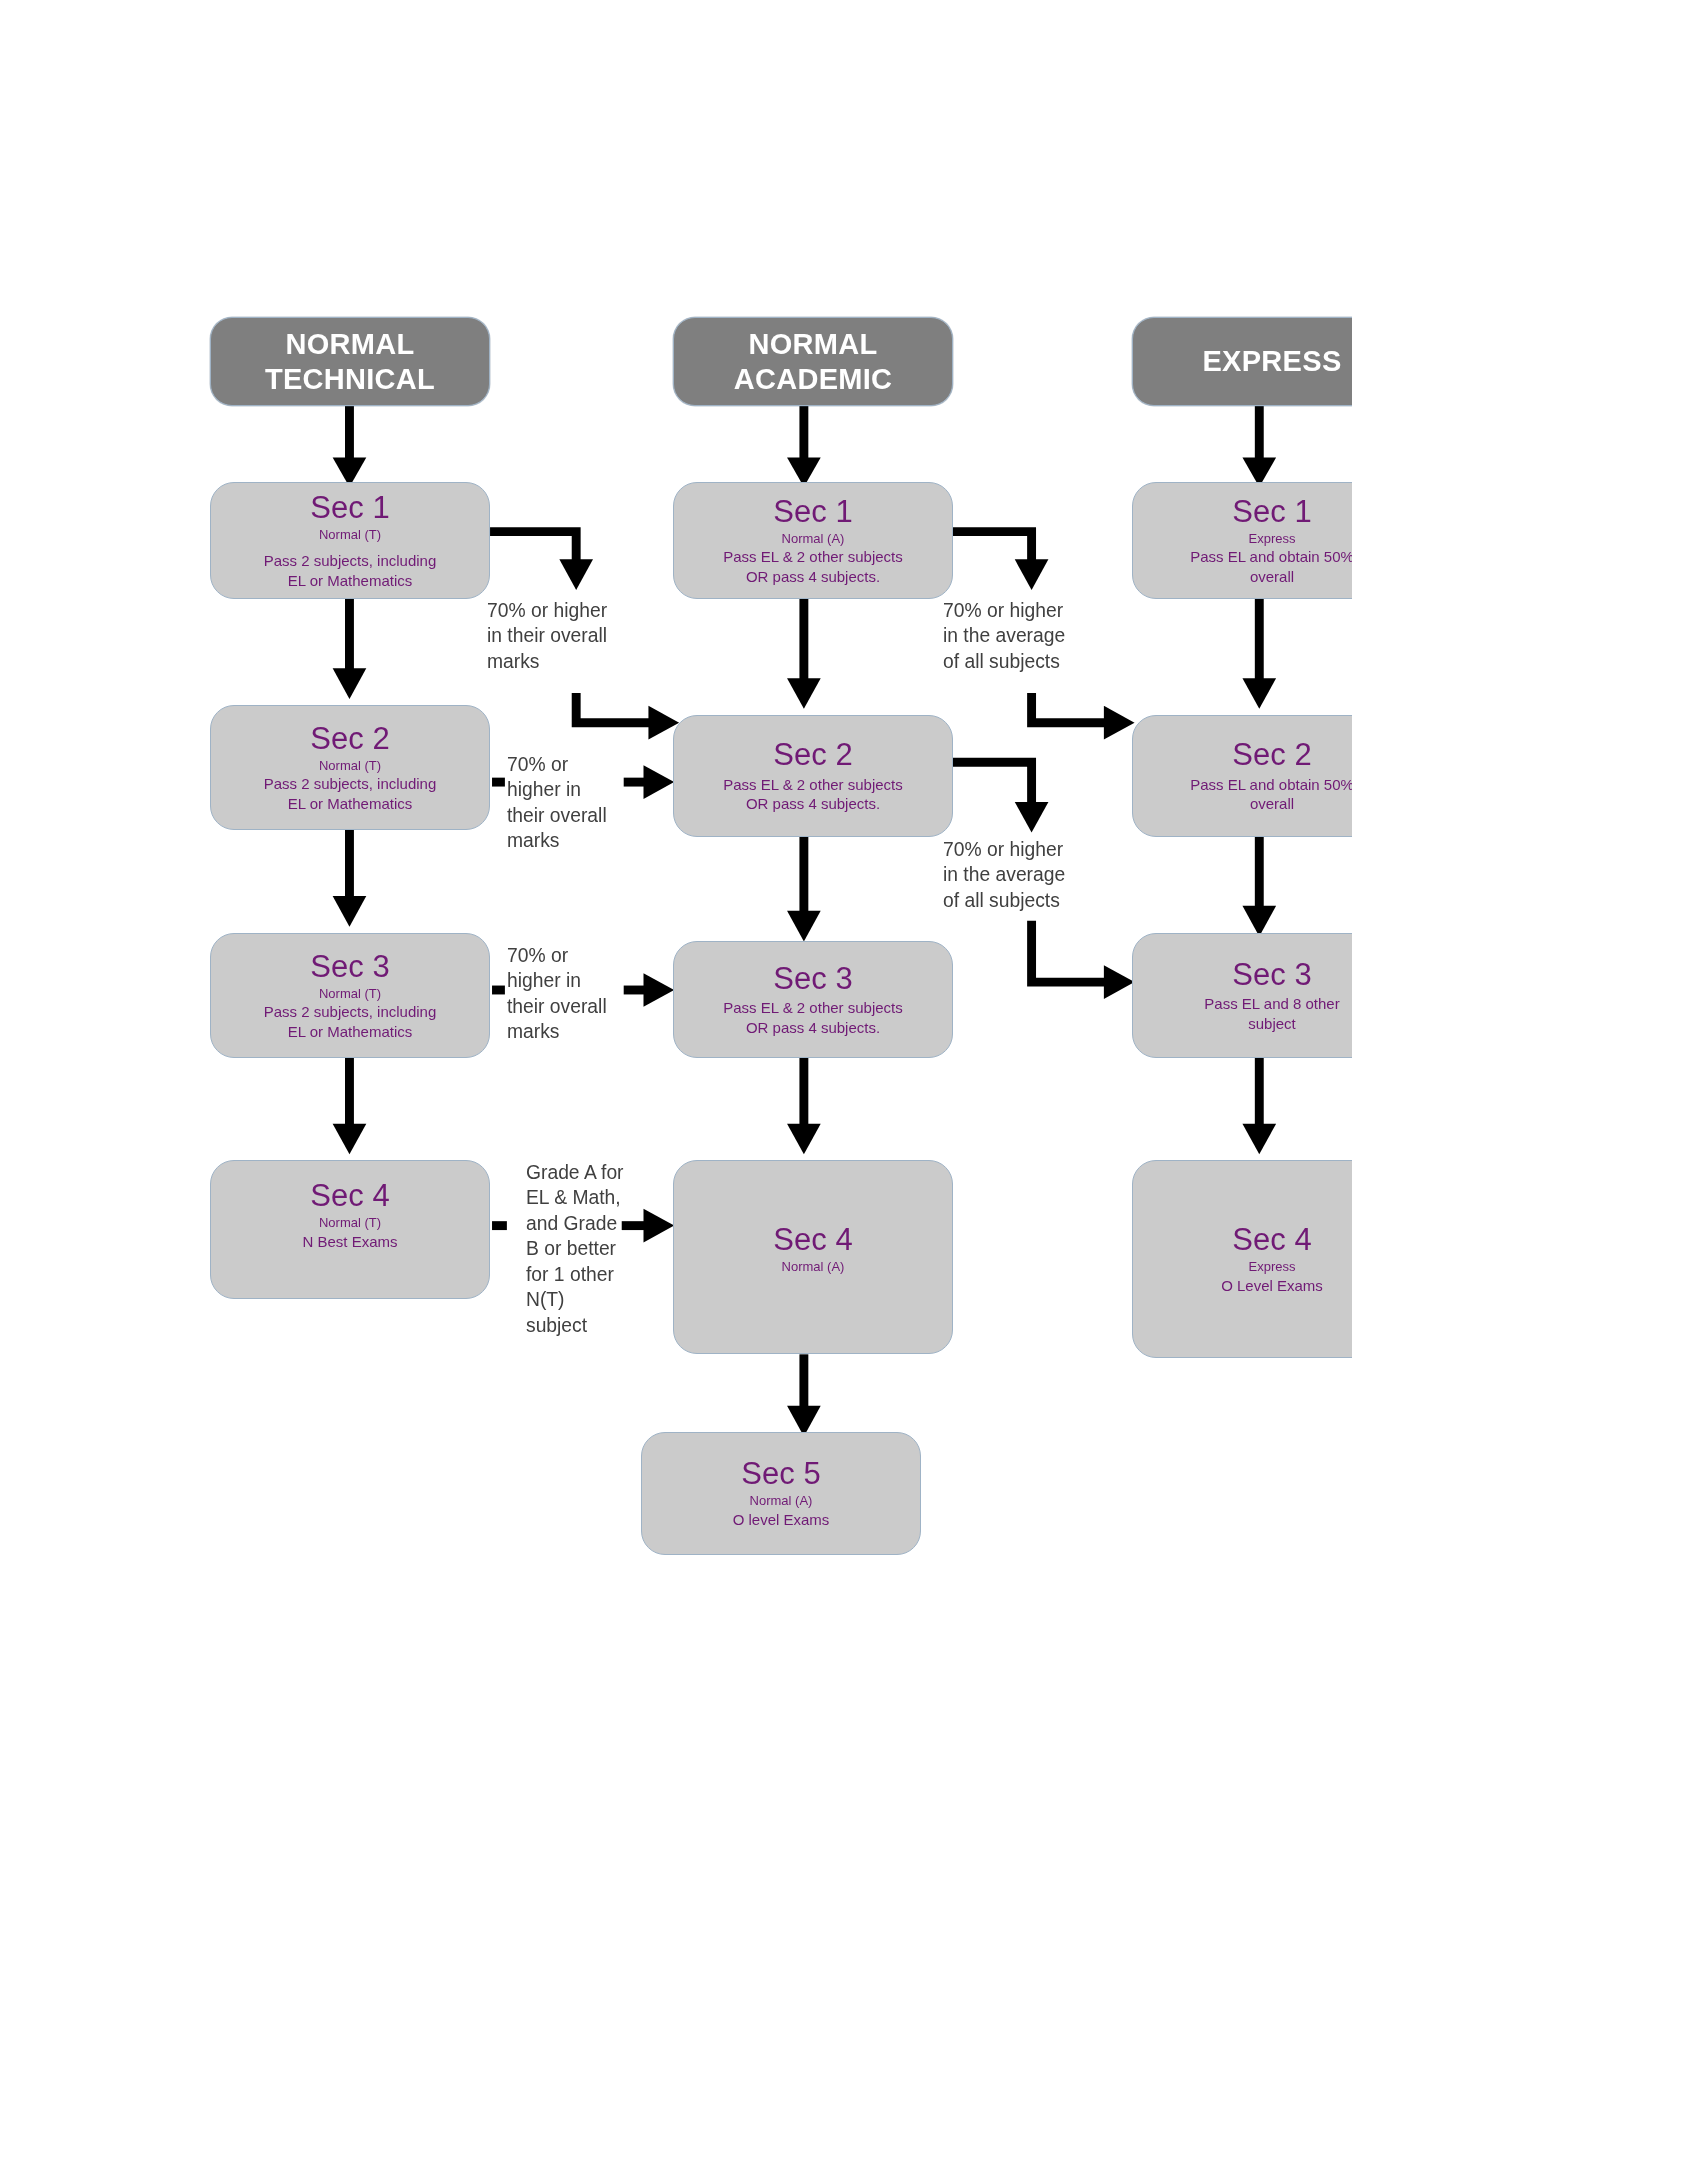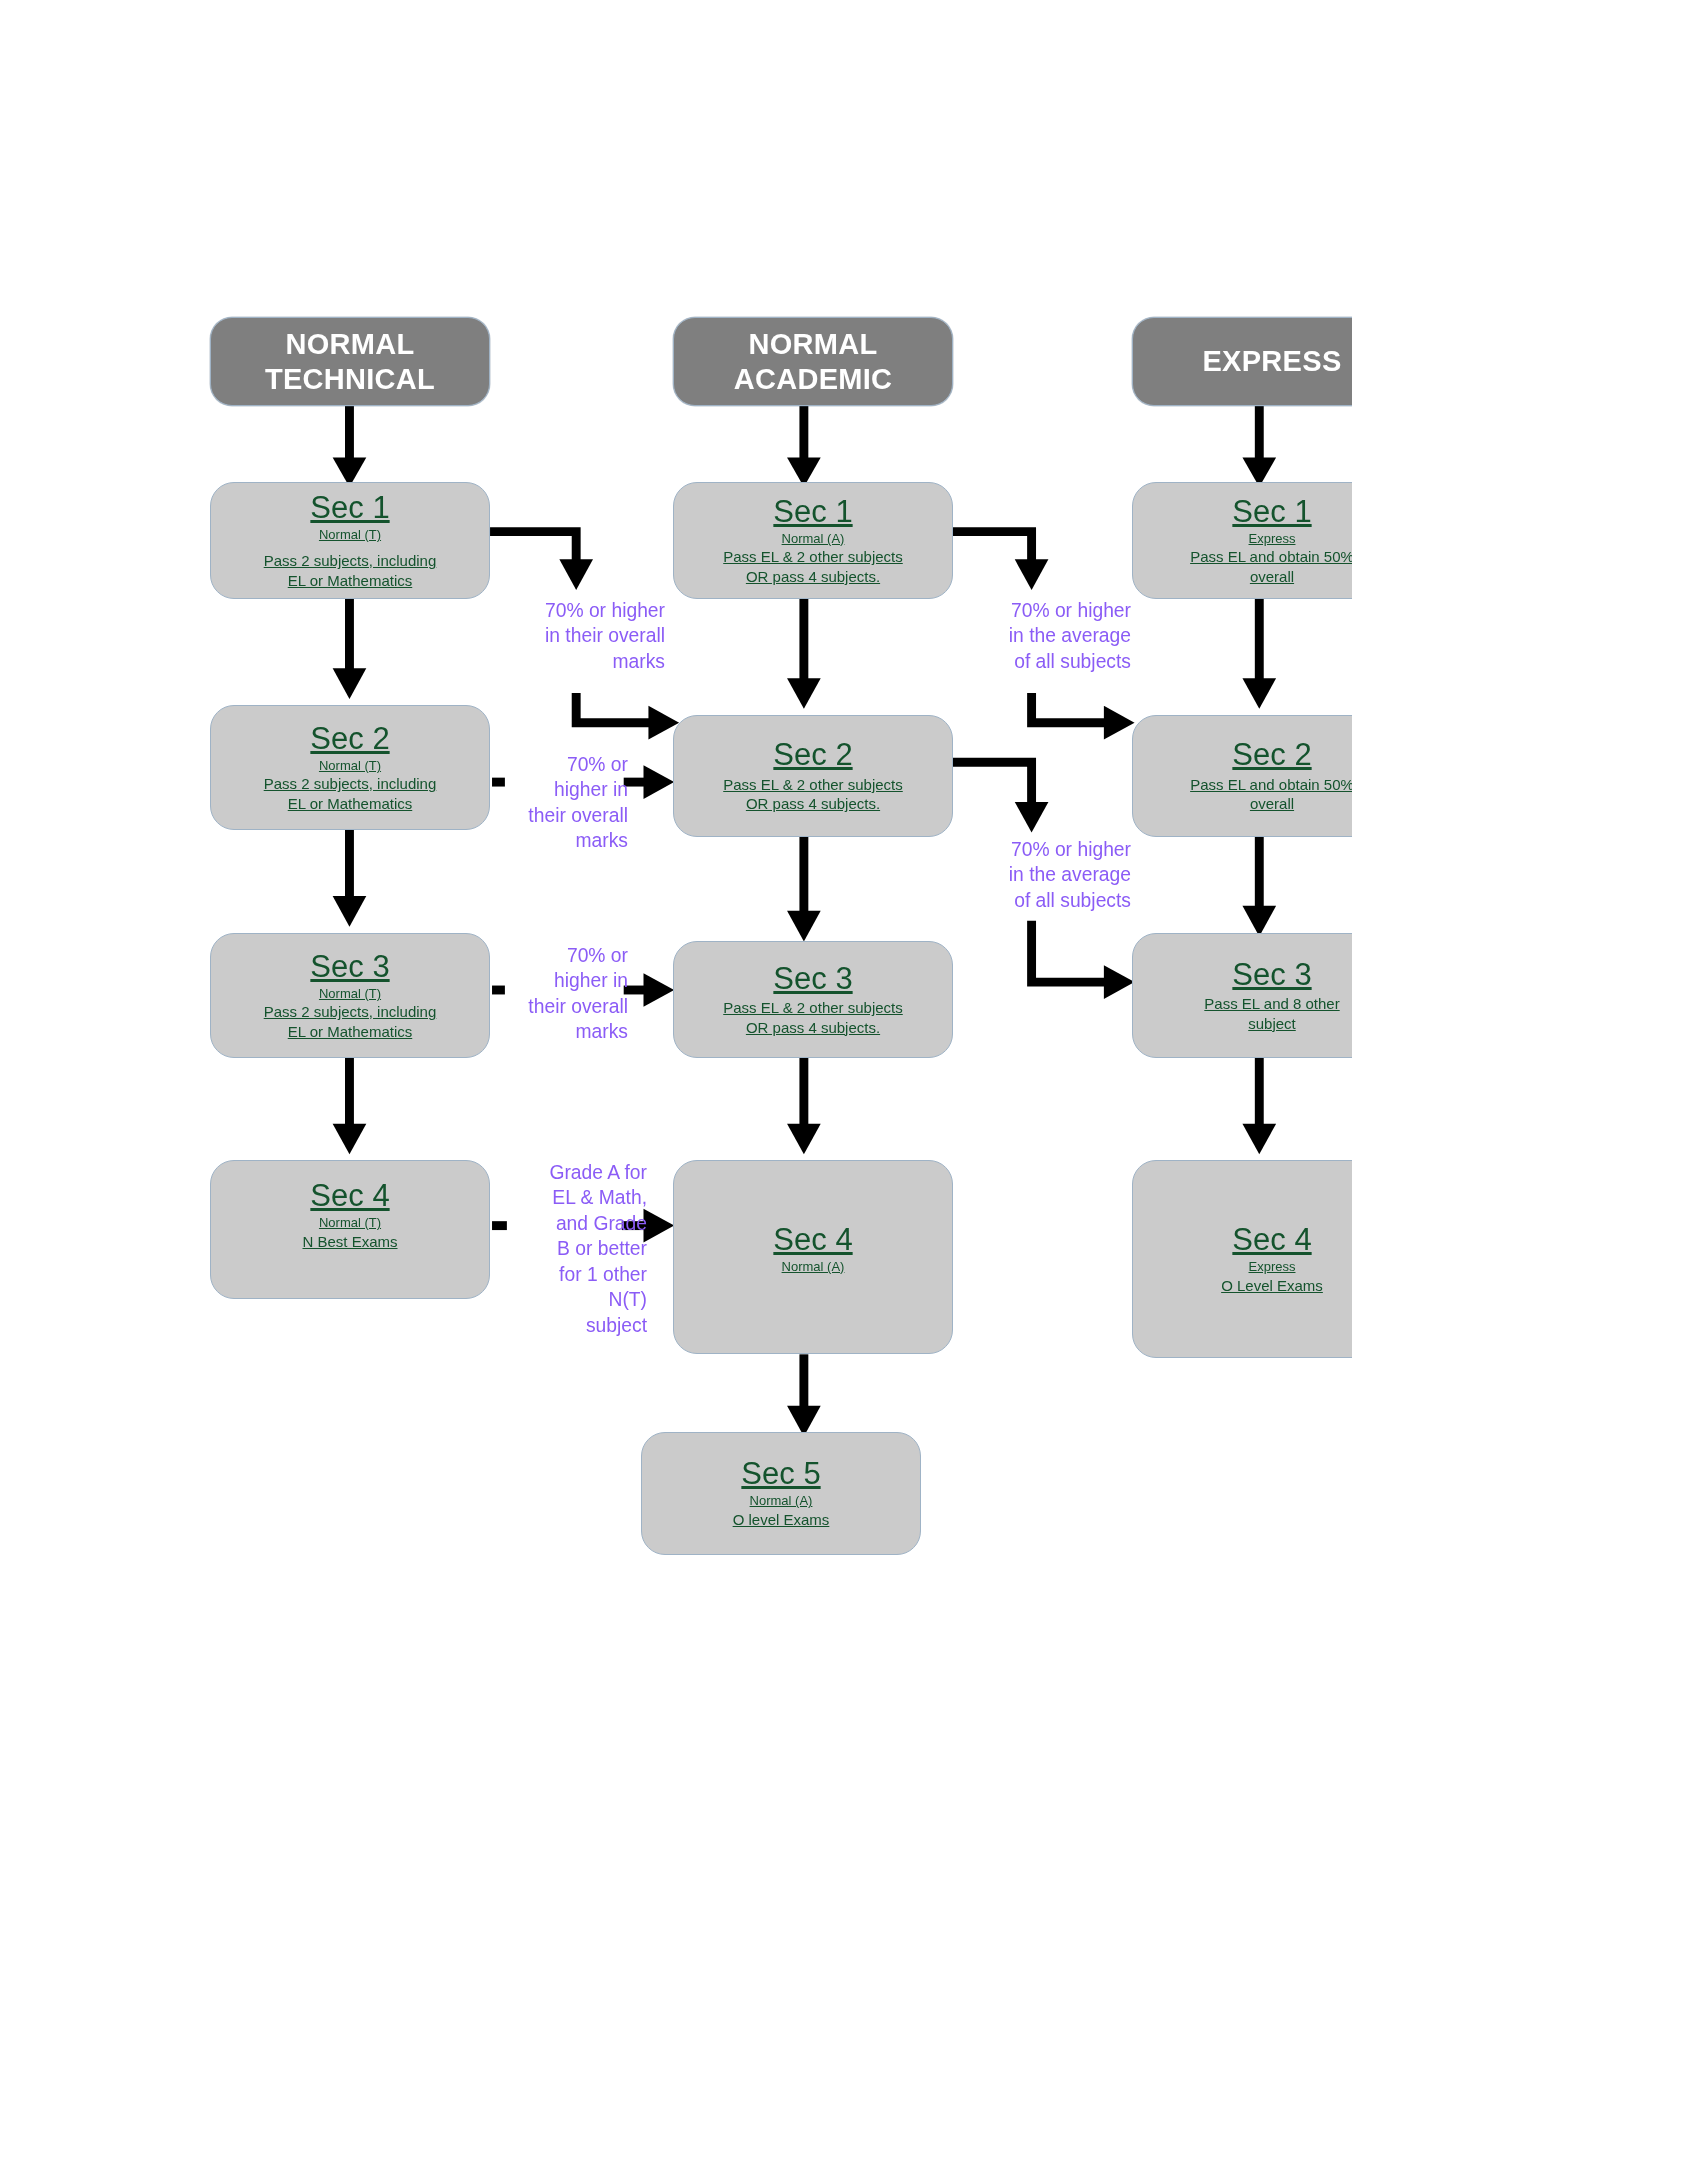--- a/index.html
+++ b/index.html
@@ -44,47 +44,46 @@
     color: #ffffff;
     font-weight: bold;
     font-size: 29px;
     line-height: 1.18;
     letter-spacing: 0.3px;
     box-shadow: 0 0 0 0.5px rgba(120,140,160,.5);
   }
   .stage-node {
     background: #cbcbcb;
     border: 1.5px solid #9fb3c6;
-    color: #14532d;
+    color: #701a75;
     border-radius: 24px;
-    text-decoration: underline;
   }
   .stage-title {
     font-size: 31px;
     font-weight: 400;
     line-height: 1.1;
     margin-bottom: 2px;
   }
   .stage-sub {
     font-size: 13px;
     font-weight: 400;
     line-height: 1.28;
   }
   .stage-body {
     font-size: 15px;
     font-weight: 400;
     line-height: 1.3;
   }
   .gap-sm { height: 8px; }
   .edge-label {
     position: absolute;
-    text-align: right;
+    text-align: left;
     font-size: 19.3px;
     line-height: 1.32;
-    color: #8b5cf6;
+    color: #404040;
     z-index: 4;
     white-space: pre-line;
   }
 </style>
 </head>
 <body>
 
 <div id="canvas">
 
   <svg id="wires" viewBox="0 0 1700 2200" xmlns="http://www.w3.org/2000/svg">

